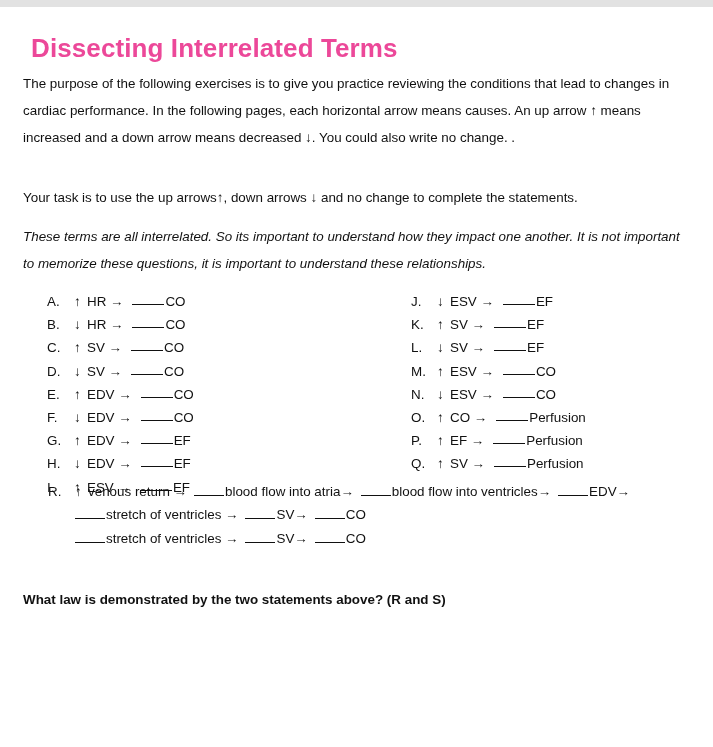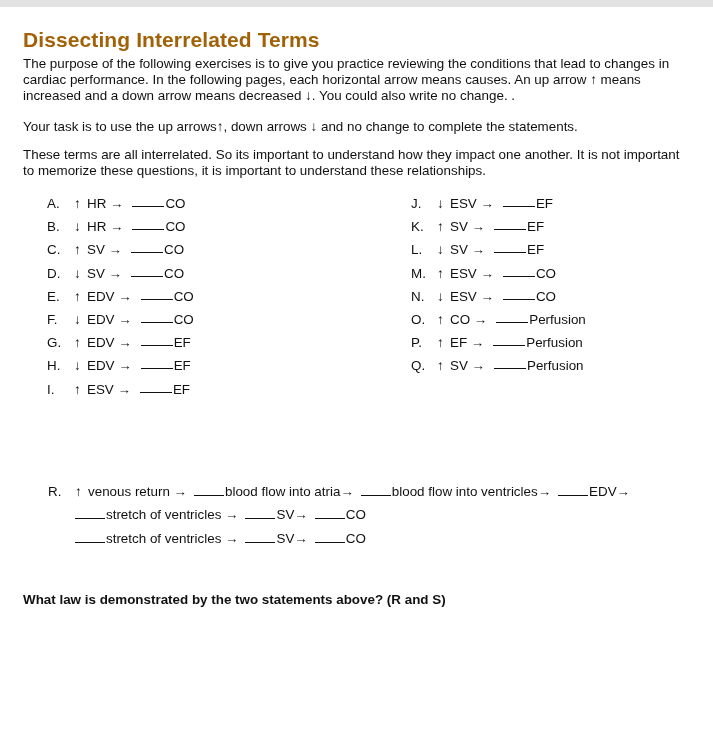--- a/index.html
+++ b/index.html
@@ -3,25 +3,25 @@
 <meta charset="utf-8">
 <style>
   html, body { margin: 0; padding: 0; }
   body {
     width: 713px; height: 747px; background: #ffffff; overflow: hidden;
     font-family: "Liberation Sans", sans-serif; color: #111;
     position: relative;
   }
   .topbar { position: absolute; left: 0; top: 0; width: 713px; height: 7px; background: #e2e2e2; }
   .page { position: absolute; left: 23px; top: 26px; width: 670px; }
-  .title { font-size: 21px; color: #a16207; margin: 0; line-height: 28px; letter-spacing: 0.1px; }
-  .para { font-size: 13.4px; line-height: 16px; margin: 0; }
+  .title { font-size: 26px; color: #ec4899; margin: 8px; line-height: 28px; letter-spacing: 0.1px; }
+  .para { font-size: 13.4px; line-height: 27px; margin: 0; }
   .p1 { margin-top: 2px; }
-  .p2 { margin-top: 15px; }
-  .p3 { margin-top: 12px; }
+  .p2 { margin-top: 33px; }
+  .p3 { margin-top: 12px; font-style: italic; }
   .cols { position: relative; margin-top: 13px; height: 205px; }
   .col { position: absolute; top: 0; }
   .col-left { left: 24px; }
   .col-right { left: 388px; }
   .item { font-size: 13.4px; line-height: 23.2px; height: 23.2px; white-space: nowrap; display: flex; }
   .lbl { display: inline-block; width: 27px; }
   .col-right .lbl { width: 26px; }
   .dir { display: inline-block; width: 13px; }
   .blank { display: inline-block; border-bottom: 1px solid #111; width: 32px; height: 14px; margin: 0 1px 0 9px; }
   .rs { position: absolute; left: 23px; top: 480px; width: 670px; }

